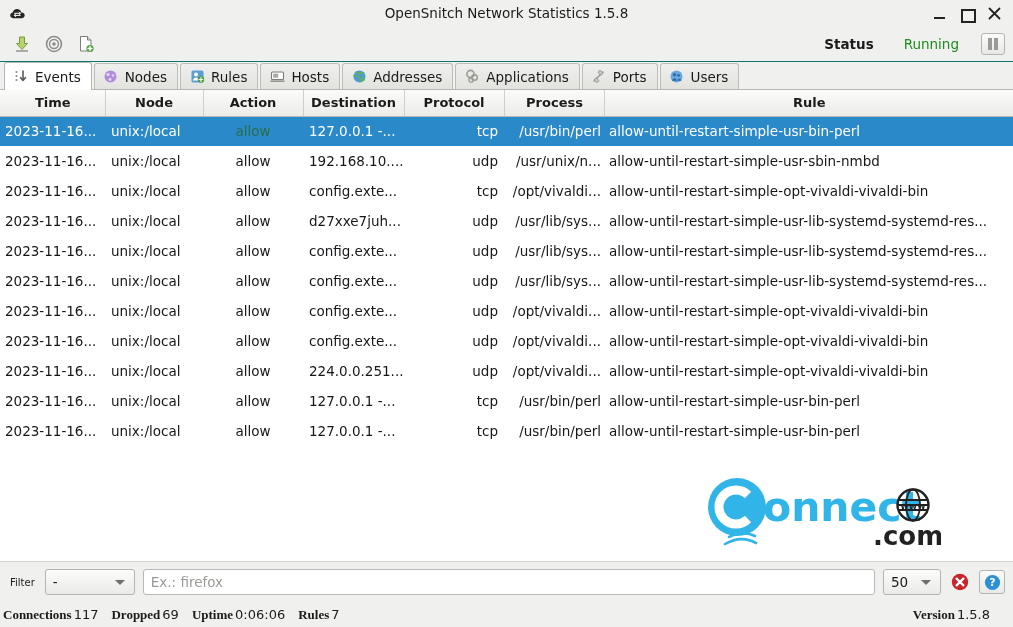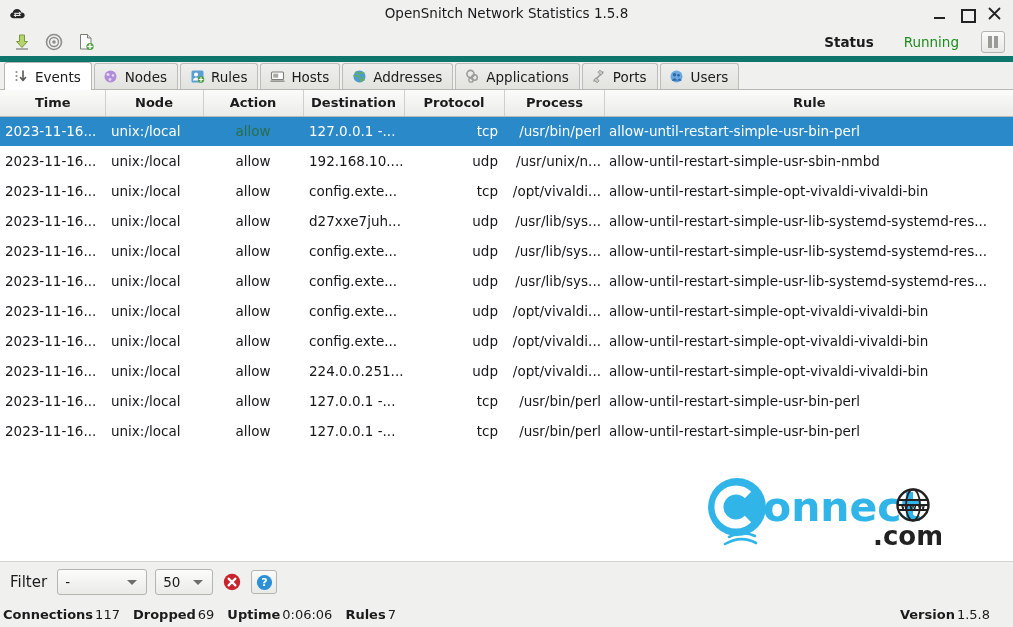--- a/index.html
+++ b/index.html
@@ -46,21 +46,21 @@
   }
   .wb-max::after {
     content:""; position:absolute; width:11px; height:10px; border:2px solid #232323; left:1px; top:2px;
   }
   .wb-close svg { display:block; }
 
   
   .toolbar {
     height: 35px; flex: 0 0 35px;
     background: #f0f0ef;
-    border-bottom: 6px solid #0f766e;
+    border-bottom: 1px solid #0f766e;
     display: flex; align-items: center;
     padding: 0 8px 0 10px;
     gap: 8px;
   }
   .tb-icon {
     width: 24px; height: 24px;
     display:flex; align-items:center; justify-content:center;
     cursor: pointer; border-radius: 2px;
   }
   .tb-spacer { flex: 1; }
@@ -154,21 +154,21 @@
   }
 
   
   .filterbar {
     flex: 0 0 40px; height: 40px;
     background: #f0f0ef;
     display: flex; align-items: center;
     padding: 0 8px 0 10px;
     gap: 8px;
   }
-  .filter-label { font-size: 15px; color: #1b1b1b; margin-right: 2px;}
+  .filter-label { font-size: 10px; color: #1b1b1b; margin-right: 2px;}
   .combo {
     height: 26px; border: 1px solid #b4b4b0;
     background: linear-gradient(#fcfcfb,#eaeae7);
     border-radius: 3px;
     display: flex; align-items: center;
     font-size: 13.5px; color: #1b1b1b;
     padding: 0 4px 0 7px;
     cursor: pointer;
   }
   .combo .cval { flex: 1; }
@@ -196,21 +196,21 @@
   }
 
   
   .statusbar {
     flex: 0 0 25px; height: 25px;
     background: #f0f0ef;
     display: flex; align-items: center;
     padding: 0 10px 0 3px;
     font-size: 13px; color: #1b1b1b;
   }
-  .sb-k { font-weight: bold; }
+  .sb-k { font-weight: bold; font-family: Liberation Serif, serif; }
   .sb-v { margin-left: 2px; margin-right: 13px; }
   .sb-right { margin-left: auto; }
 </style>
 </head>
 <body>
 
 <div id="app">
 
   <div class="titlebar">
     <span class="win-icon">
@@ -484,20 +484,21 @@
       </svg>
     </div>
   </div>
 
   <div class="filterbar">
     <span class="filter-label">Filter</span>
     <div class="combo combo-filter">
       <span class="cval">-</span>
       <span class="arrow"></span>
     </div>
+    <input class="filter-input" type="text" placeholder="Ex.: firefox" style="">
     <div class="combo combo-limit">
       <span class="cval">50</span>
       <span class="arrow"></span>
     </div>
     <span class="icon-btn">
       <svg width="20" height="20" viewBox="0 0 20 20">
         <circle cx="10" cy="10" r="8.2" fill="#c9242b"></circle>
         <path d="M6.6 6.6l6.8 6.8M13.4 6.6l-6.8 6.8" stroke="#ffffff" stroke-width="2.2" stroke-linecap="round"></path>
       </svg>
     </span>

